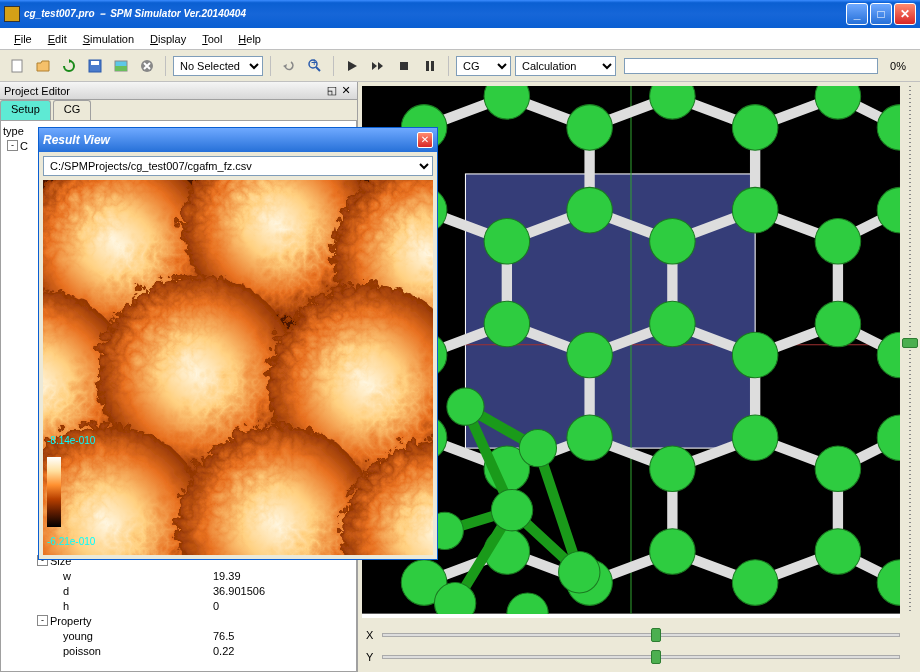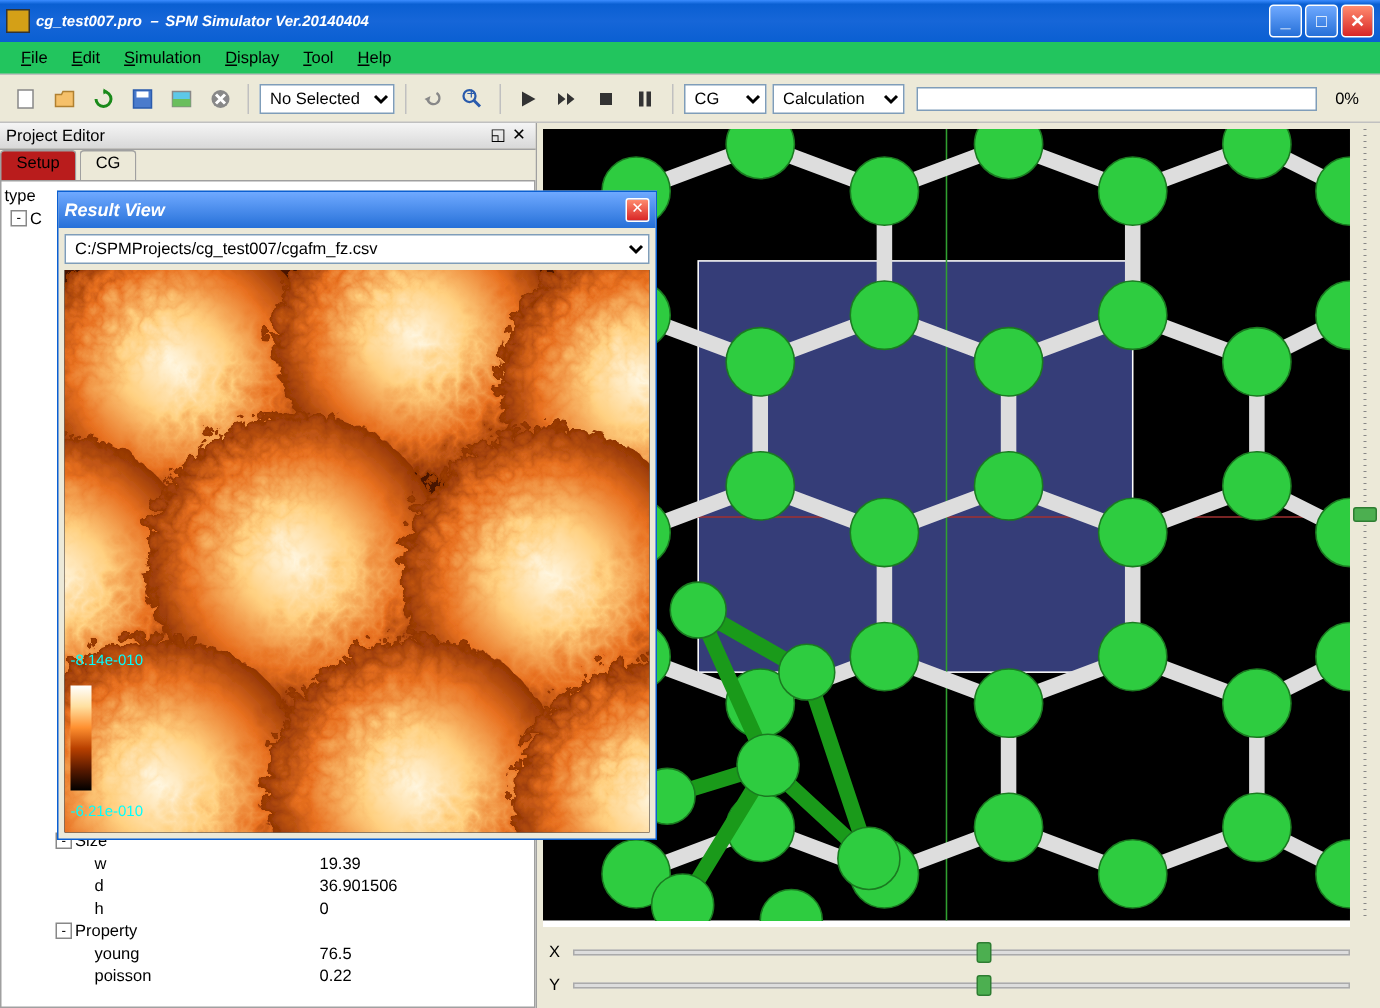--- a/index.html
+++ b/index.html
@@ -7,21 +7,21 @@
 
 
 .titlebar { height: 28px; background: linear-gradient(to bottom, #3b8cff 0%, #0a5fd2 10%, #1666d8 50%, #0a5fd2 100%); display: flex; align-items: center; padding: 0 4px; color: #fff; }
 .titlebar .icon { width: 16px; height: 16px; background: #d4a017; margin-right: 4px; border: 1px solid #333; }
 .titlebar .title { flex: 1; font-weight: bold; font-style: italic; font-size: 10px; }
 .winbtns { display: flex; gap: 2px; }
 .winbtn { width: 22px; height: 22px; background: linear-gradient(to bottom, #6fa9ff, #2670d8); border: 1px solid #fff; border-radius: 3px; display: flex; align-items: center; justify-content: center; color: #fff; font-weight: bold; font-size: 12px; cursor: pointer; }
 .winbtn.close { background: linear-gradient(to bottom, #ff8c6f, #d82626); }
 
 
-.menubar { height: 22px; background: #22c55e; display: flex; align-items: center; padding: 0 6px; border-bottom: 1px solid #c0c0c0; }
+.menubar { height: 22px; background: #ffffff; display: flex; align-items: center; padding: 0 6px; border-bottom: 1px solid #c0c0c0; }
 .menubar .item { padding: 2px 8px; cursor: pointer; }
 .menubar .item u { text-decoration: underline; }
 
 
 .toolbar { height: 32px; background: #ece9d8; display: flex; align-items: center; padding: 0 6px; gap: 4px; border-bottom: 1px solid #c0c0c0; }
 .tbtn { width: 22px; height: 22px; display: flex; align-items: center; justify-content: center; cursor: pointer; border-radius: 2px; }
 .sep { width: 1px; height: 20px; background: #c0c0c0; margin: 0 3px; }
 .combo { height: 20px; border: 1px solid #7f9db9; background: #fff; padding: 1px 2px; font-size: 11px; }
 .progress-text { padding: 0 8px; }
 .progress-bar { flex: 1; height: 16px; border: 1px solid #7f9db9; background: #fff; margin-left: 4px; }
@@ -29,21 +29,21 @@
 
 .main { display: flex; height: calc(672px - 28px - 22px - 32px); }
 
 
 .left-panel { width: 358px; border-right: 1px solid #a0a0a0; display: flex; flex-direction: column; background: #ece9d8; }
 .panel-header { height: 18px; background: linear-gradient(to bottom, #f5f5f5, #d8d8d8); border-bottom: 1px solid #a0a0a0; padding: 1px 4px; display: flex; align-items: center; }
 .panel-header .title { flex: 1; }
 .panel-header .btn { width: 14px; height: 14px; cursor: pointer; text-align: center; line-height: 12px; }
 .tabs { display: flex; height: 20px; background: #ece9d8; }
 .tab { padding: 2px 10px; border: 1px solid #a0a0a0; border-bottom: none; background: #ece9d8; cursor: pointer; border-radius: 3px 3px 0 0; margin-right: 2px; }
-.tab.active { background: #b91c1c; }
+.tab.active { background: #5eead4; }
 .tab-content { flex: 1; background: #fff; border: 1px solid #a0a0a0; overflow: auto; padding: 2px; }
 .tree-row { display: flex; align-items: center; height: 15px; white-space: nowrap; }
 .tree-row .indent { display: inline-block; }
 .tree-row .expander { width: 11px; height: 11px; border: 1px solid #888; background: #fff; text-align: center; line-height: 9px; font-size: 9px; margin-right: 2px; cursor: pointer; }
 .tree-row .key { width: 150px; }
 .tree-row .val { color: #000; }
 
 
 .right-panel { flex: 1; display: flex; flex-direction: column; position: relative; }
 .view3d { flex: 1; background: #fff; position: relative; margin: 4px 20px 4px 4px; }
@@ -161,21 +161,21 @@
       </svg>
     </div>
   <div class="tbtn">
       <svg class="icon16" viewBox="0 0 16 16">
         <rect x="4" y="3" width="3" height="10" fill="#333"></rect>
         <rect x="9" y="3" width="3" height="10" fill="#333"></rect>
       </svg>
     </div>
   <div class="sep"></div>
   <select class="combo" style="width:55px"><option>CG</option></select>
-  <select class="combo" style="width:88px"><option>Calculation</option></select>
+  <select class="combo" style="width:101px"><option>Calculation</option></select>
   <div class="progress-bar"></div>
   <div class="progress-text">0%</div>
 </div>
 
 <div class="main">
 
   <div class="left-panel">
     <div class="panel-header">
       <div class="title">Project Editor</div>
       <div class="btn">◱</div>

